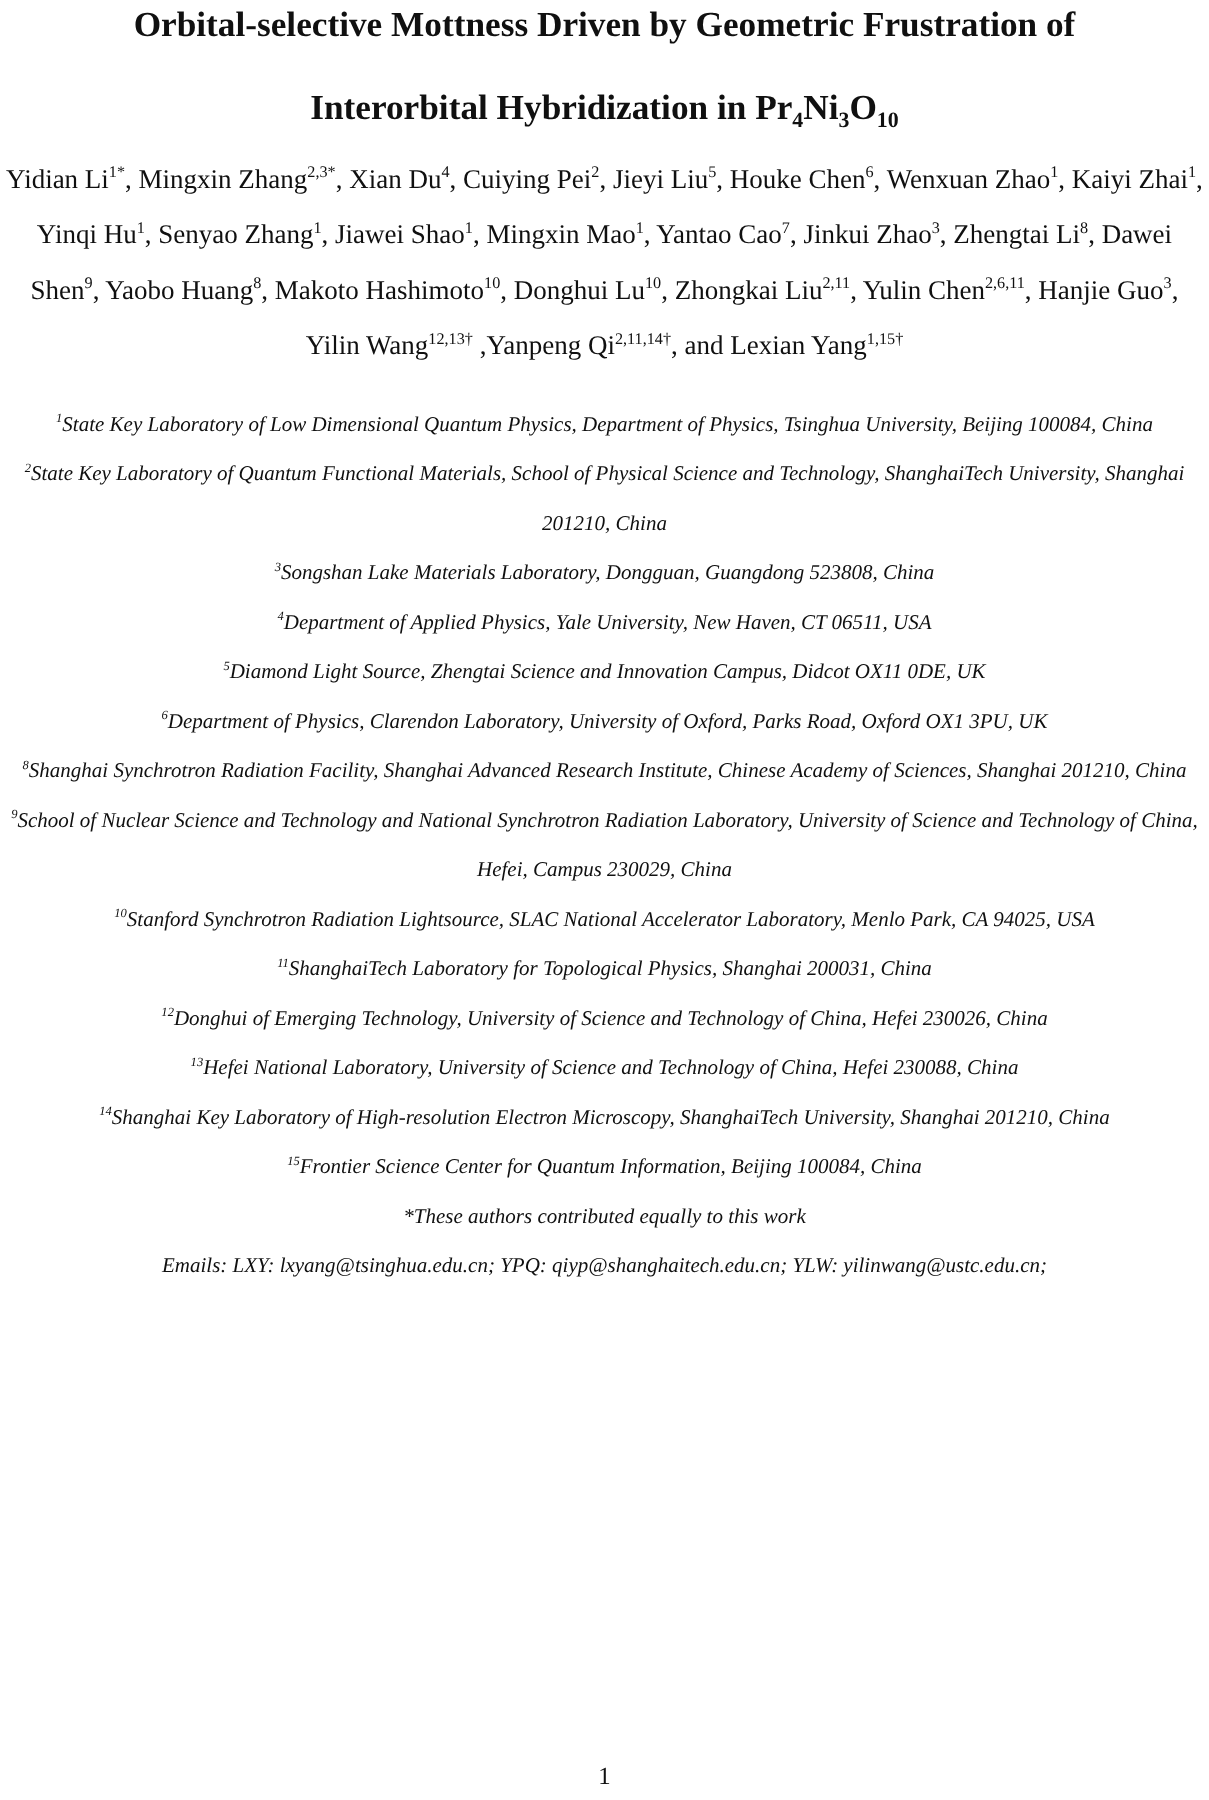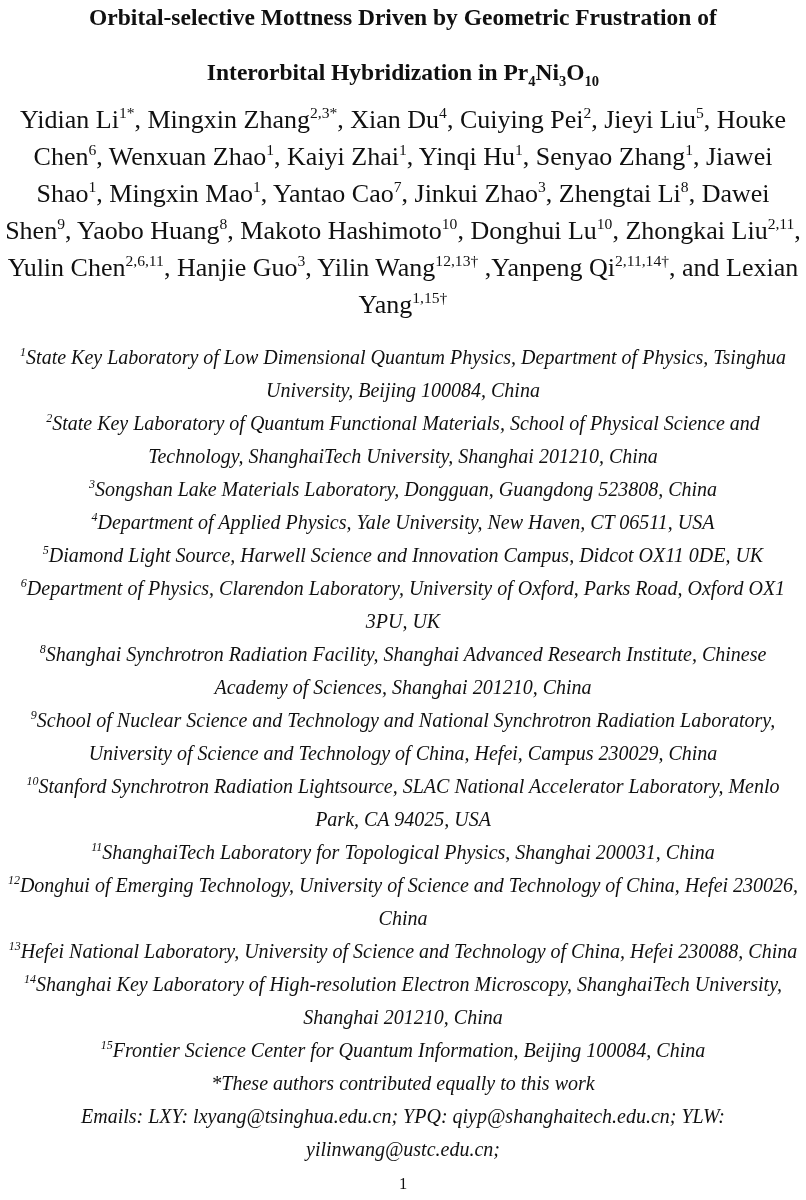--- a/index.html
+++ b/index.html
@@ -19,29 +19,29 @@
     text-align: center;
     font-weight: bold;
     font-size: 23.5px;
   }
   .title-line { line-height: 30px; }
   .title-line-2 { margin-top: 25px; }
   .title sub { font-size: 62%; line-height: 0; vertical-align: sub; }
   .authors {
     margin-top: 14px;
     text-align: center;
-    font-size: 26px;
+    font-size: 18px;
     line-height: 37px;
   }
   sup { font-size: 60%; line-height: 0; vertical-align: super; }
   .affiliations { margin-top: 18px; }
   .affiliation, .note {
     font-style: italic;
     text-align: center;
-    font-size: 20px;
+    font-size: 14px;
     line-height: 33px;
     font-weight: normal;
   }
   .page-number {
     position: absolute;
     left: 0;
     right: 0;
     bottom: 6px;
     text-align: center;
     font-size: 16.5px;
@@ -57,21 +57,21 @@
     <div class="title-line title-line-2"><span>Interorbital Hybridization in Pr</span><sub>4</sub><span>Ni</span><sub>3</sub><span>O</span><sub>10</sub></div>
   </div>
 
   <div class="authors"><span><span>Yidian Li</span><sup>1*</sup>, </span><span><span>Mingxin Zhang</span><sup>2,3*</sup>, </span><span><span>Xian Du</span><sup>4</sup>, </span><span><span>Cuiying Pei</span><sup>2</sup>, </span><span><span>Jieyi Liu</span><sup>5</sup>, </span><span><span>Houke Chen</span><sup>6</sup>, </span><span><span>Wenxuan Zhao</span><sup>1</sup>, </span><span><span>Kaiyi Zhai</span><sup>1</sup>, </span><span><span>Yinqi Hu</span><sup>1</sup>, </span><span><span>Senyao Zhang</span><sup>1</sup>, </span><span><span>Jiawei Shao</span><sup>1</sup>, </span><span><span>Mingxin Mao</span><sup>1</sup>, </span><span><span>Yantao Cao</span><sup>7</sup>, </span><span><span>Jinkui Zhao</span><sup>3</sup>, </span><span><span>Zhengtai Li</span><sup>8</sup>, </span><span><span>Dawei Shen</span><sup>9</sup>, </span><span><span>Yaobo Huang</span><sup>8</sup>, </span><span><span>Makoto Hashimoto</span><sup>10</sup>, </span><span><span>Donghui Lu</span><sup>10</sup>, </span><span><span>Zhongkai Liu</span><sup>2,11</sup>, </span><span><span>Yulin Chen</span><sup>2,6,11</sup>, </span><span><span>Hanjie Guo</span><sup>3</sup>, </span><span><span>Yilin Wang</span><sup>12,13†</sup> ,</span><span><span>Yanpeng Qi</span><sup>2,11,14†</sup>, and </span><span><span>Lexian Yang</span><sup>1,15†</sup></span></div>
 
   <div class="affiliations">
       <p class="affiliation"><sup>1</sup><span>State Key Laboratory of Low Dimensional Quantum Physics, Department of Physics, Tsinghua University, Beijing 100084, China</span></p>
       <p class="affiliation"><sup>2</sup><span>State Key Laboratory of Quantum Functional Materials, School of Physical Science and Technology, ShanghaiTech University, Shanghai 201210, China</span></p>
       <p class="affiliation"><sup>3</sup><span>Songshan Lake Materials Laboratory, Dongguan, Guangdong 523808, China</span></p>
       <p class="affiliation"><sup>4</sup><span>Department of Applied Physics, Yale University, New Haven, CT 06511, USA</span></p>
-      <p class="affiliation"><sup>5</sup><span>Diamond Light Source, Harwell Science and Innovation Campus, Didcot OX11 0DE, UK</span></p>
+      <p class="affiliation"><sup>5</sup><span>Diamond Light Source, Zhengtai Science and Innovation Campus, Didcot OX11 0DE, UK</span></p>
       <p class="affiliation"><sup>6</sup><span>Department of Physics, Clarendon Laboratory, University of Oxford, Parks Road, Oxford OX1 3PU, UK</span></p>
       <p class="affiliation"><sup>8</sup><span>Shanghai Synchrotron Radiation Facility, Shanghai Advanced Research Institute, Chinese Academy of Sciences, Shanghai 201210, China</span></p>
       <p class="affiliation"><sup>9</sup><span>School of Nuclear Science and Technology and National Synchrotron Radiation Laboratory, University of Science and Technology of China, Hefei, Campus 230029, China</span></p>
       <p class="affiliation"><sup>10</sup><span>Stanford Synchrotron Radiation Lightsource, SLAC National Accelerator Laboratory, Menlo Park, CA 94025, USA</span></p>
       <p class="affiliation"><sup>11</sup><span>ShanghaiTech Laboratory for Topological Physics, Shanghai 200031, China</span></p>
       <p class="affiliation"><sup>12</sup><span>Donghui of Emerging Technology, University of Science and Technology of China, Hefei 230026, China</span></p>
       <p class="affiliation"><sup>13</sup><span>Hefei National Laboratory, University of Science and Technology of China, Hefei 230088, China</span></p>
       <p class="affiliation"><sup>14</sup><span>Shanghai Key Laboratory of High-resolution Electron Microscopy, ShanghaiTech University, Shanghai 201210, China</span></p>
       <p class="affiliation"><sup>15</sup><span>Frontier Science Center for Quantum Information, Beijing 100084, China</span></p>
     </div>

